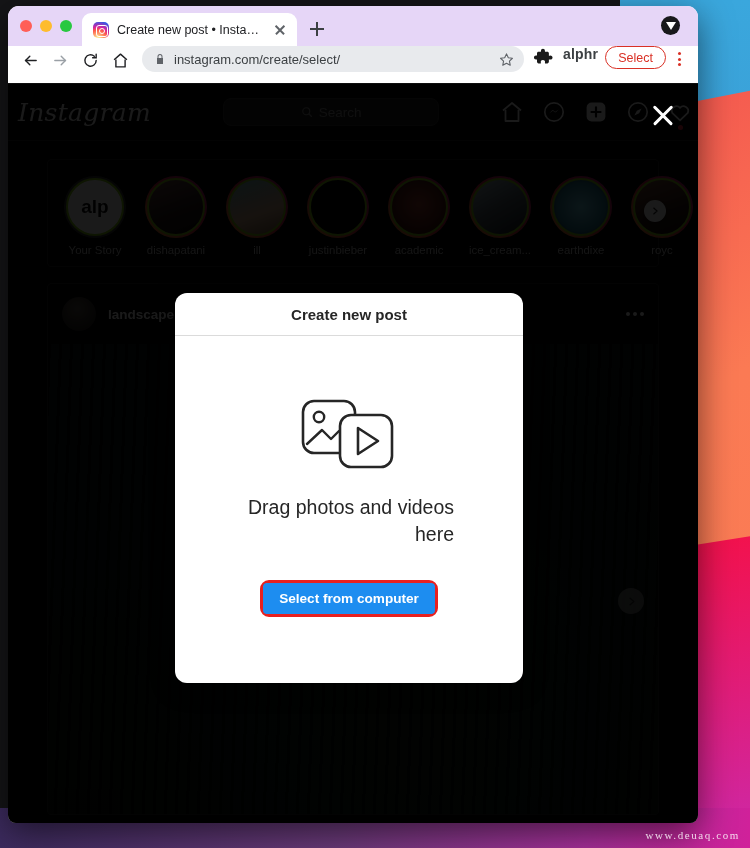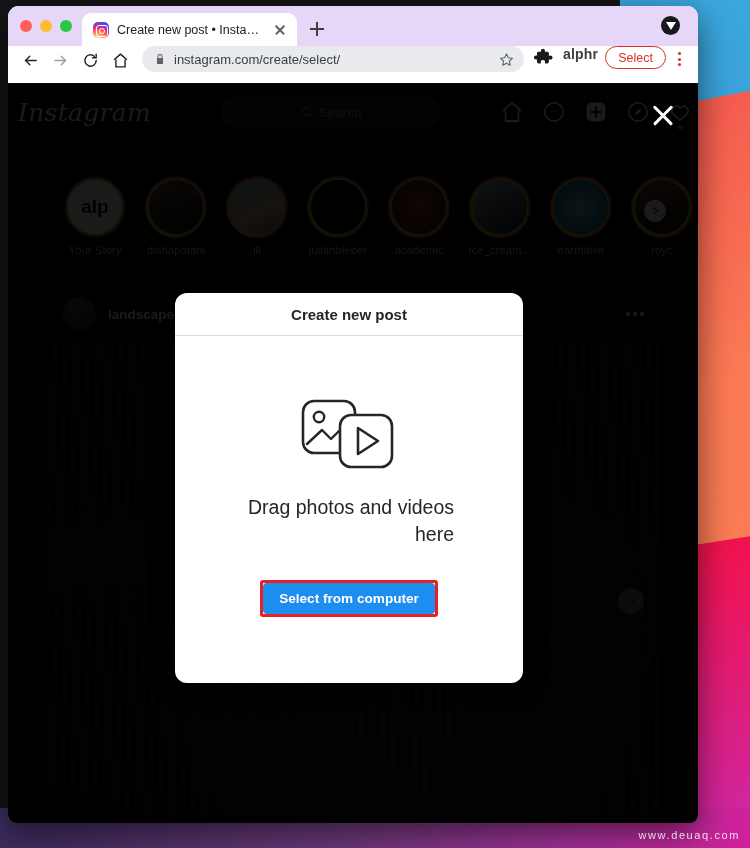--- a/index.html
+++ b/index.html
@@ -271,37 +271,37 @@
   .modal-body {
     flex: 1; display: flex; flex-direction: column;
     align-items: center; justify-content: center; gap: 0; padding-bottom: 8px;
   }
   .drop-icon { width: 106px; height: 80px; margin-bottom: 20px; }
   .drop-text {
     font-size: 19.5px; color: #262626; text-align: right; line-height: 1.36;
     max-width: 210px; font-weight: 300;
   }
   .select-wrap {
-    margin-top: 32px; border: 3px solid #e8201f; border-radius: 3px;
+    margin-top: 32px; border: 3px solid #e8201f; border-radius: 9px;
     padding: 0; line-height: 0;
   }
   .select-btn {
     background: #1d8df0; color: #fff; border: none;
     font-family: "Liberation Sans", sans-serif;
     font-size: 13.6px; font-weight: bold;
     padding: 8px 16px; border-radius: 4px; cursor: pointer;
     display: block;
   }
 
   
   .watermark {
     position: absolute; right: 10px; bottom: 7px;
     font-size: 11px; color: rgba(255,255,255,.82);
     letter-spacing: 1.6px;
-    font-family: Liberation Sans, sans-serif;
+    font-family: Liberation Serif, serif;
   }
 </style>
 </head>
 <body>
 
 <div id="desktop">
   <div class="wp-blue"></div>
   <div class="wp-orange"></div>
   <div class="wp-magenta"></div>
   <div class="wp-purple-bottom"></div>

